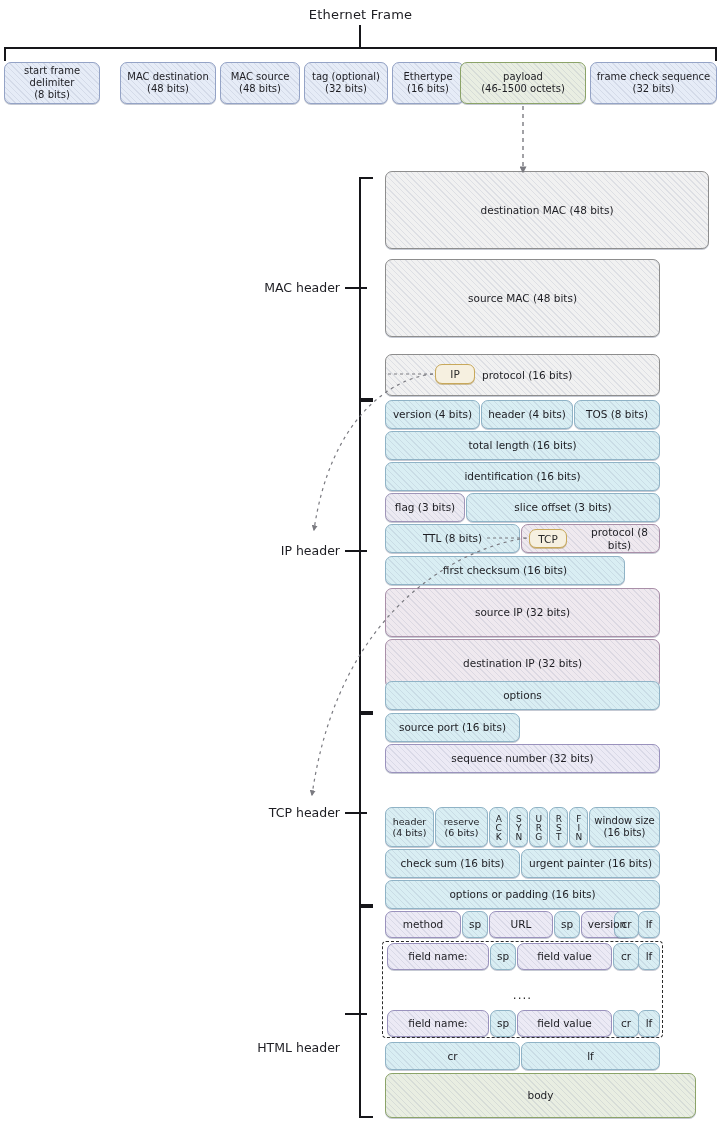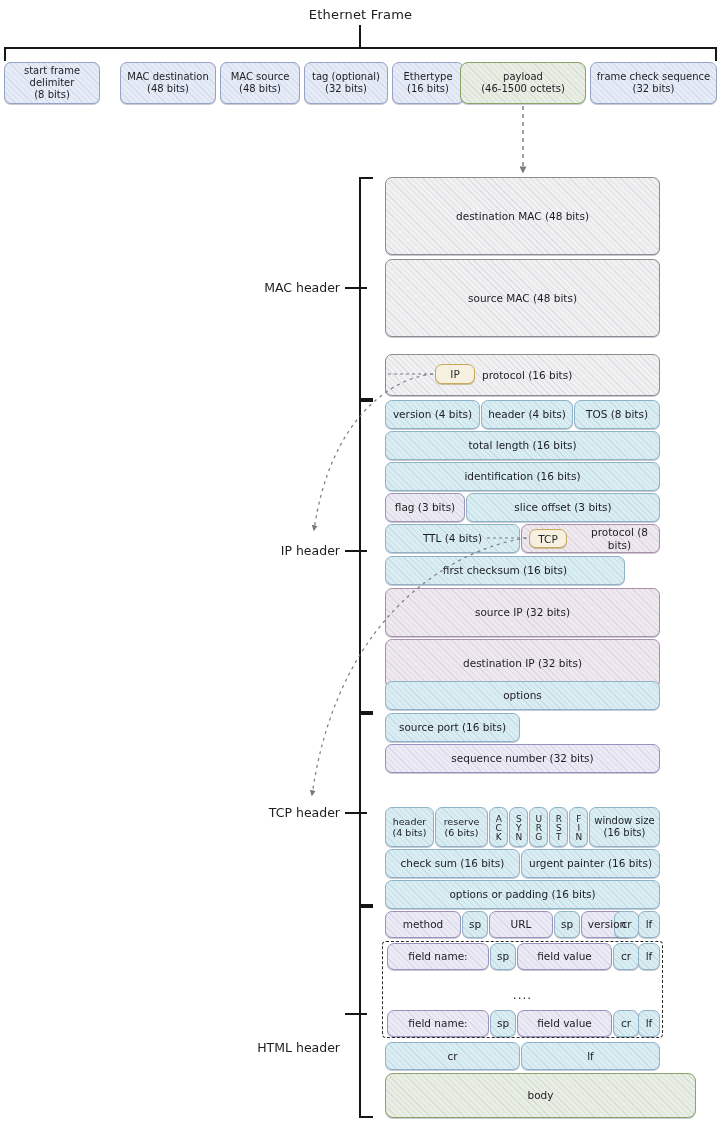--- a/index.html
+++ b/index.html
@@ -24,21 +24,21 @@
   }
   .box > span{position:relative;z-index:2;padding:0 2px;}
 
   
   .v-blue   {background-color:#e6ecf7;border-color:#94a3c6;}
   .v-cyan   {background-color:#d9eef3;border-color:#8fb3c6;}
   .v-grey   {background-color:#f1f1f1;border-color:#8d8d8d;}
   .v-violet {background-color:#eceaf2;border-color:#9f95b8;}
   .v-mauve  {background-color:#efe9ef;border-color:#a98fa8;}
   .v-lav    {background-color:#eceaf5;border-color:#9a92bd;}
-  .v-green  {background-color:#e9eee2;border-color:#8ba368;border-radius:8px;}
+  .v-green  {background-color:#e9eee2;border-color:#8ba368;}
 
   
   .title{
     position:absolute;left:0;width:721px;text-align:center;
     font-size:13px;letter-spacing:.2px;
   }
 
   
   .brace-stem{position:absolute;background:#16161a;}
   .frame-brace{
@@ -131,21 +131,21 @@
   <div class="grp-label" style="left:205px;top:543px;width:135px;">IP header</div>
 
   <div class="grp-bracket" style="left:359px;top:713px;height:193px;"></div>
   <div class="grp-tick" style="left:345px;top:812px;"></div>
   <div class="grp-label" style="left:200px;top:805px;width:140px;">TCP header</div>
 
   <div class="grp-bracket" style="left:359px;top:906px;height:212px;"></div>
   <div class="grp-tick" style="left:345px;top:1013px;"></div>
   <div class="grp-label" style="left:195px;top:1006px;width:145px;margin-top:34px;">HTML header</div>
 
-  <div class="box v-grey" style="left:385px;top:177px;width:275px;height:78px;font-size:10.5px;">
+  <div class="box v-grey" style="left:385px;top:171px;width:324px;height:78px;font-size:10.5px;">
     <span>destination MAC (48 bits)</span>
   </div>
   <div class="box v-grey" style="left:385px;top:259px;width:275px;height:78px;font-size:10.5px;">
     <span>source MAC (48 bits)</span>
   </div>
   <div class="box v-grey" style="left:385px;top:354px;width:275px;height:42px;font-size:10.5px;justify-content:flex-start;padding-left:94px;">
     <span>protocol (16 bits)</span>
   </div>
   <div class="badge" style="left:435px;top:364px;width:40px;height:20px;">IP</div>
 
@@ -167,21 +167,21 @@
     </div>
 
   <div class="box v-violet" style="left:385px;top:493px;width:80px;height:29px;font-size:10.5px;">
     <span>flag (3 bits)</span>
     </div>
   <div class="box v-cyan" style="left:466px;top:493px;width:194px;height:29px;font-size:10.5px;">
     <span>slice offset (3 bits)</span>
     </div>
 
   <div class="box v-cyan" style="left:385px;top:524px;width:135px;height:29px;font-size:10.5px;">
-    <span>TTL (4 bits)</span>
+    <span>TTL (8 bits)</span>
     </div>
   <div class="box v-mauve" style="left:521px;top:524px;width:139px;height:29px;font-size:10.5px;justify-content:flex-start;padding-left:58px;">
     <span>protocol (8 bits)</span>
     </div>
   <div class="badge" style="left:529px;top:529px;width:38px;height:19px;">TCP</div>
 
   <div class="box v-cyan" style="left:385px;top:556px;width:240px;height:29px;font-size:10.5px;">
     <span>first checksum (16 bits)</span>
     </div>
 

